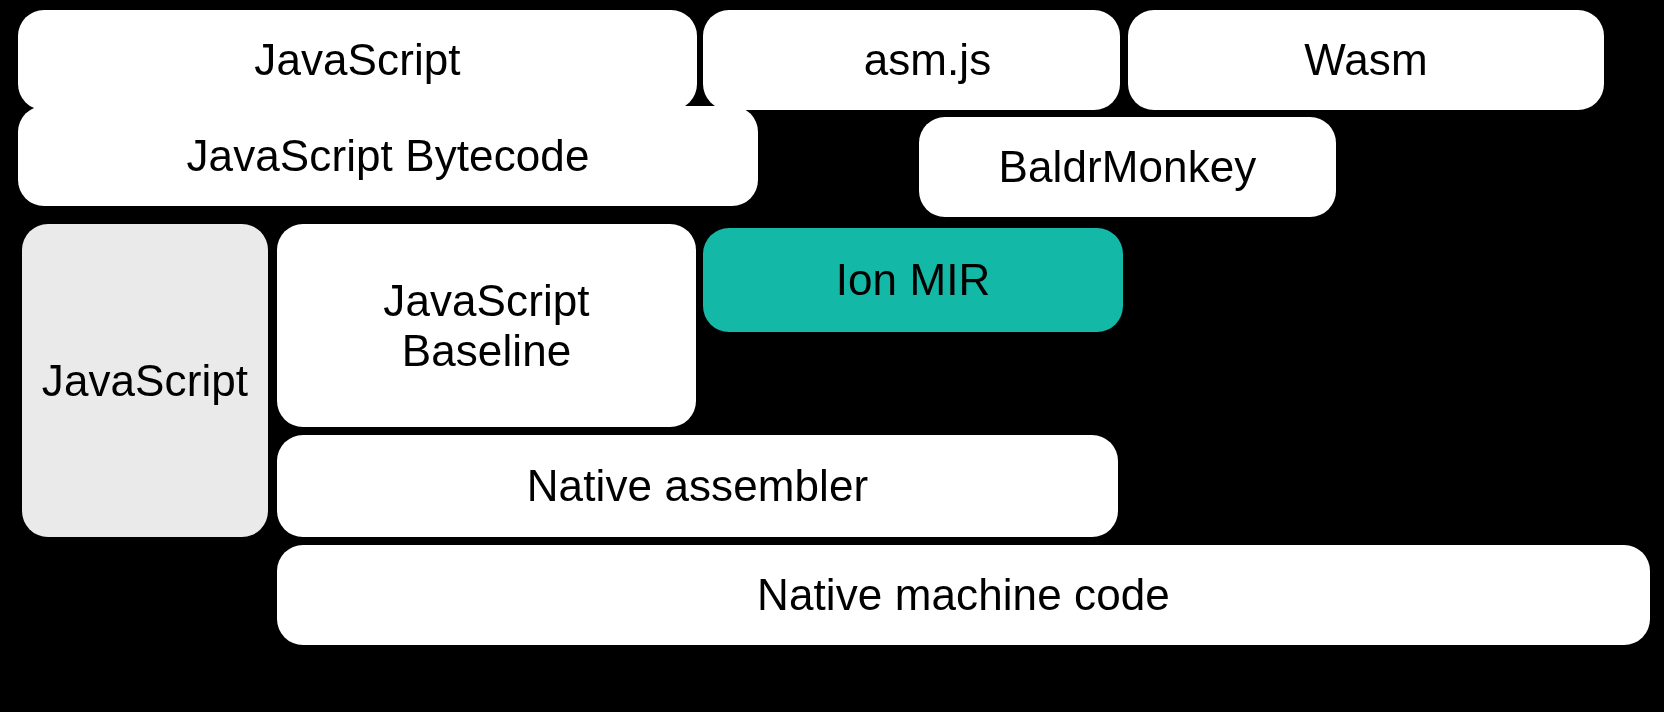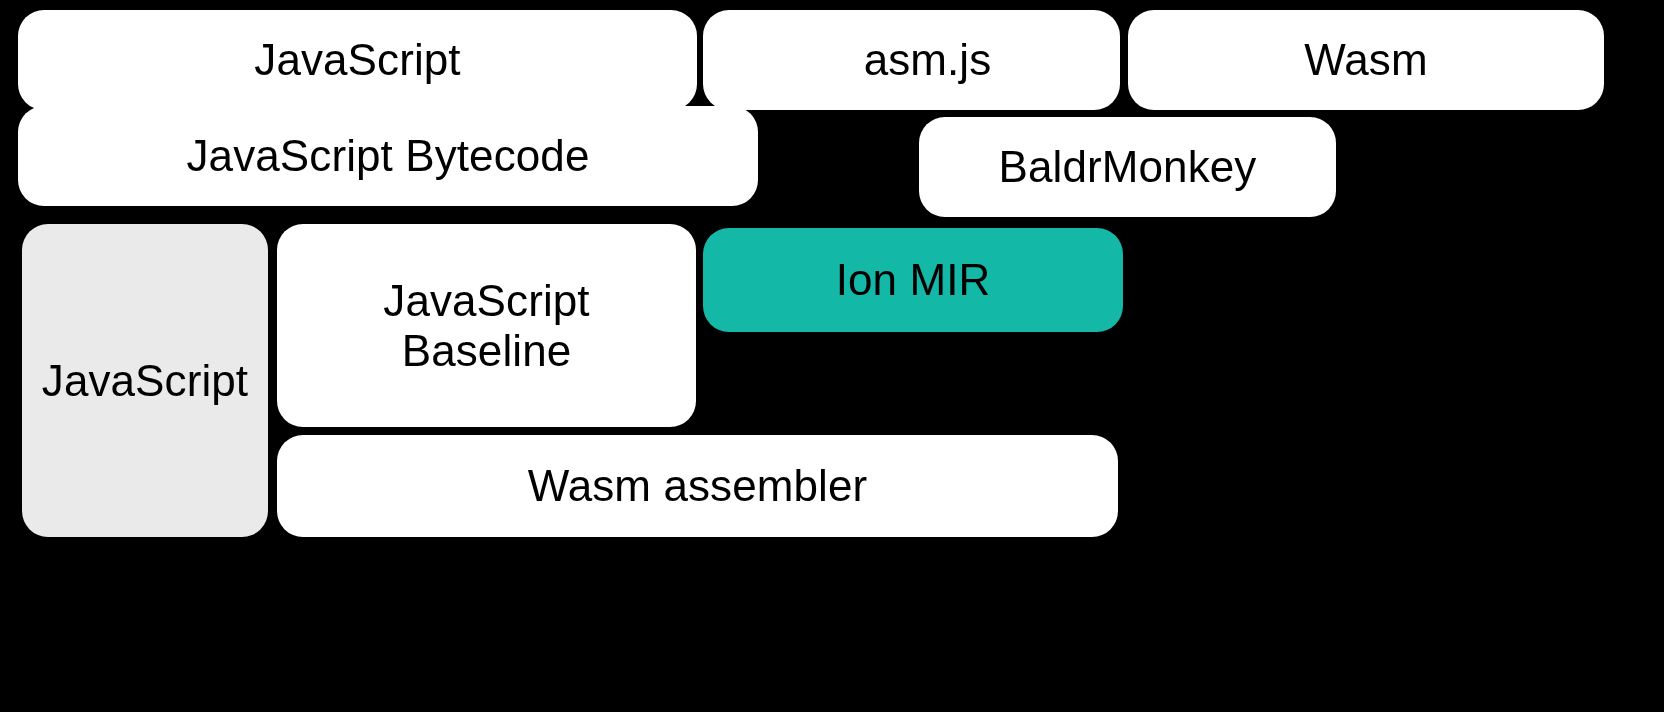--- a/index.html
+++ b/index.html
@@ -45,14 +45,15 @@
 <div id="stage">
     <div class="box" style="left: 18px; top: 10px; width: 679px; height: 100px;">JavaScript</div>
     <div class="box" style="left: 703px; top: 10px; width: 417px; height: 100px; padding-left: 32px;">asm.js</div>
     <div class="box" style="left: 1128px; top: 10px; width: 476px; height: 100px;">Wasm</div>
     <div class="box" style="left: 18px; top: 106px; width: 740px; height: 100px;">JavaScript Bytecode</div>
     <div class="box" style="left: 919px; top: 117px; width: 417px; height: 100px;">BaldrMonkey</div>
     <div class="box gray" style="left: 22px; top: 224px; width: 246px; height: 313px;">JavaScript</div>
     <div class="box" style="left: 277px; top: 224px; width: 419px; height: 203px;">JavaScript
 Baseline</div>
     <div class="box green" style="left: 703px; top: 228px; width: 420px; height: 104px;">Ion MIR</div>
-    <div class="box" style="left: 277px; top: 435px; width: 841px; height: 102px;">Wasm assembler</div>
+    <div class="box" style="left: 277px; top: 435px; width: 841px; height: 102px;">Native assembler</div>
+    <div class="box" style="left: 277px; top: 545px; width: 1373px; height: 100px;">Native machine code</div>
   </div>
 
 </body></html>

